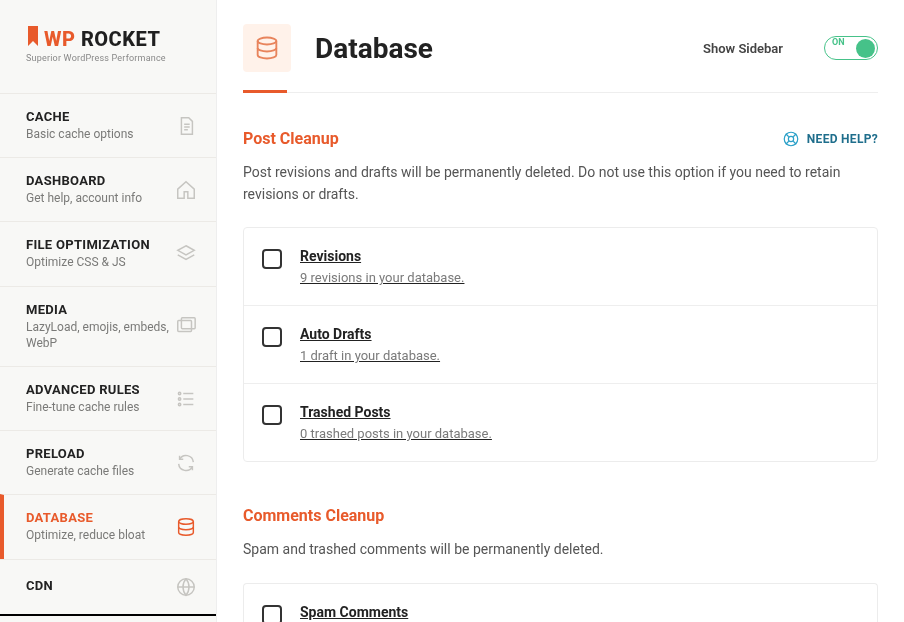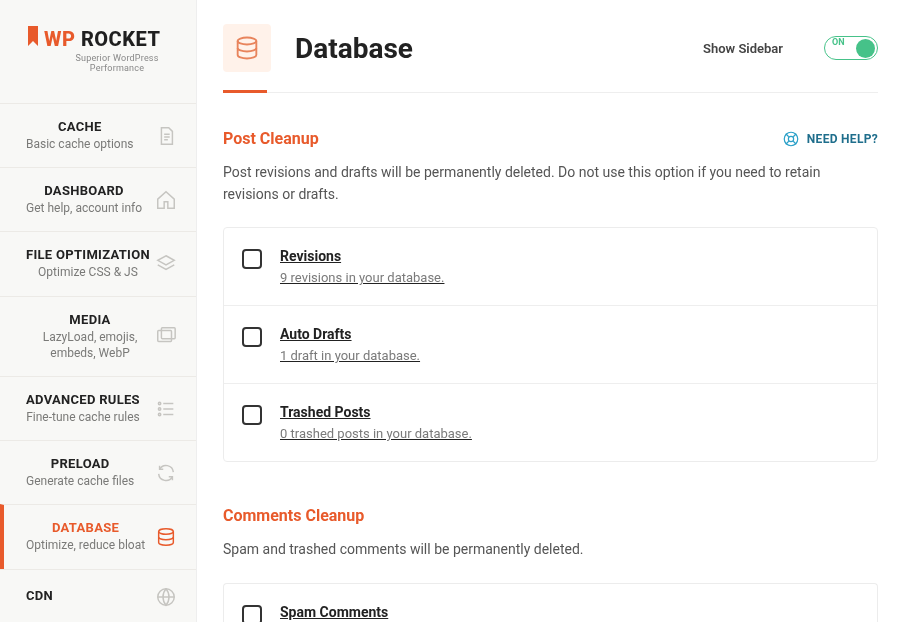--- a/index.html
+++ b/index.html
@@ -6,26 +6,25 @@
   body {
     font-family: -apple-system, BlinkMacSystemFont, "Segoe UI", Roboto, Helvetica, Arial, sans-serif;
     background: #fff;
     color: #222;
     width: 904px;
     height: 622px;
     overflow: hidden;
     display: flex;
   }
   .sidebar {
-    width: 197px;
+    width: 217px;
     background: #f8f8f6;
     border-right: 1px solid #eee;
     display: flex;
     flex-direction: column;
-    text-align: center;
   }
   .logo-box {
     padding: 26px 20px 30px 26px;
   }
   .logo {
     display: flex;
     flex-direction: column;
     align-items: flex-start;
   }
   .logo-main {
@@ -36,32 +35,31 @@
     display: flex;
     align-items: center;
     gap: 4px;
   }
   .logo-wp { color: #e85a2b; font-weight:800; }
   .logo-sub {
     font-size: 9px;
     color: #888;
     margin-top: 1px;
     letter-spacing: 0.2px;
-    margin-left: 32px;
   }
   .nav { display: flex; flex-direction: column; }
   .nav-item {
     border-top: 1px solid #eceae6;
     padding: 15px 18px 15px 26px;
     display: flex;
     align-items: center;
     justify-content: space-between;
     cursor: pointer;
   }
-  .nav-item:last-child { border-bottom: 4px solid #000000; }
+  .nav-item:last-child { border-bottom: 2px solid #000000; }
   .nav-text { display:flex; flex-direction:column; gap:2px; }
   .nav-title { font-size: 13px; font-weight:700; color:#222; letter-spacing:0.3px; }
   .nav-desc { font-size: 12px; color:#7a7a78; line-height:1.35; }
   .nav-item.active {
     border-left: 4px solid #e85a2b;
     padding-left: 22px;
     background:#f8f8f6;
   }
   .nav-item.active .nav-title { color:#e85a2b; }
   .nav-icon { width:24px; height:24px; flex-shrink:0; color:#c6c5c1; display:flex; align-items:center; justify-content:center; }

